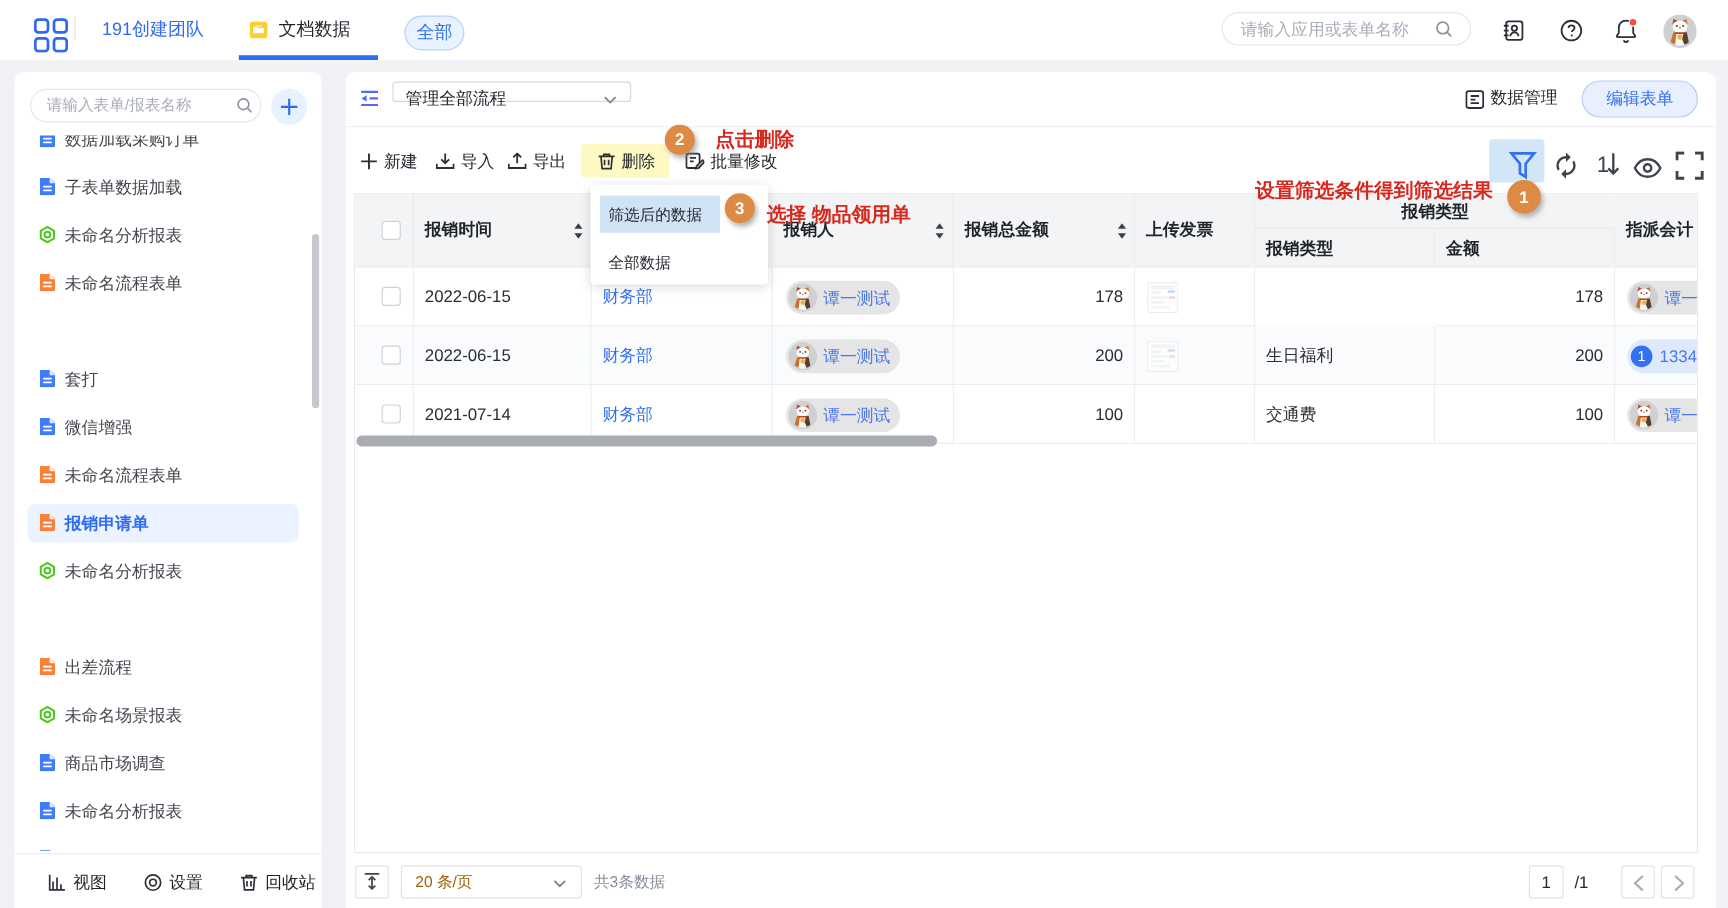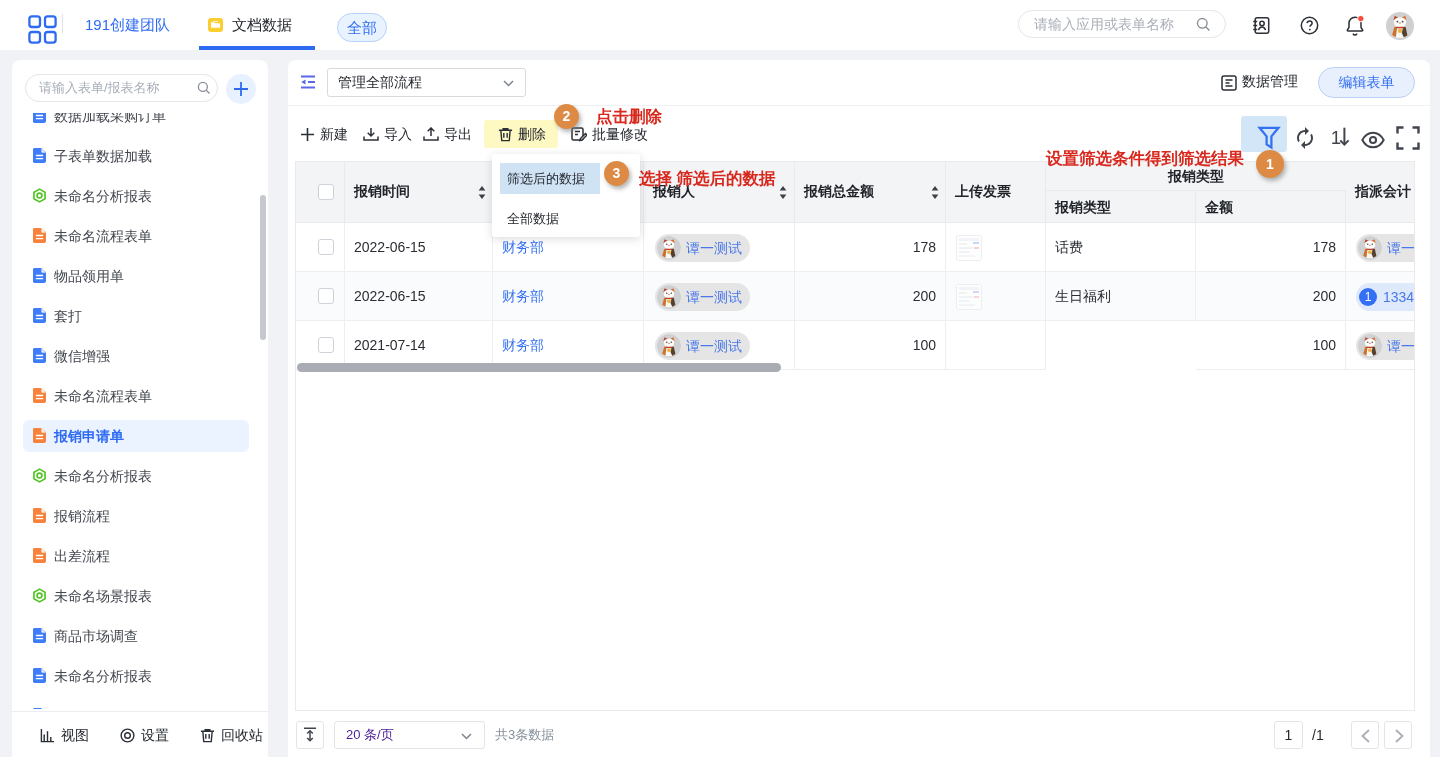--- a/index.html
+++ b/index.html
@@ -23,21 +23,21 @@
 .sitem svg { position:absolute; left:10px; top:8px; }
 .sitem .lbl { position:absolute; left:31px; top:0; white-space:nowrap; }
 .sitem.sel { background:#eaf3ff; color:#2e6bf2; font-weight:700; }
 #sscroll { position:absolute; left:248px; top:135px; width:6px; height:145px; border-radius:3px; background:#c5c9cf; }
 #sbottom { position:absolute; left:0; bottom:0; width:256px; height:46px; border-top:1px solid #ebedf0; background:#fff; font-size:14px; color:#1f2329; }
 .sbitem { position:absolute; top:0; height:46px; line-height:46px; }
 .sbitem svg { vertical-align:-3px; margin-right:6px; }
 
 #main { position:absolute; left:288px; top:60px; width:1142px; height:697px; background:#fff; border-radius:8px 8px 0 0; }
 #mhead { position:absolute; left:0; top:0; width:1142px; height:46px; border-bottom:1px solid #f0f1f3; }
-#flowsel { position:absolute; left:39px; top:8px; width:199px; height:29px; border:1px solid #d8dade; border-radius:3px; font-size:14px; color:#1f2329; line-height:27px; padding-left:10px; }
+#flowsel { position:absolute; left:39px; top:8px; width:199px; height:17px; border:1px solid #d8dade; border-radius:3px; font-size:14px; color:#1f2329; line-height:27px; padding-left:10px; }
 #dmgr { position:absolute; left:933px; top:13px; font-size:14px; color:#1f2329; }
 #editbtn { position:absolute; left:1030px; top:7px; width:97px; height:31px; border-radius:16px; background:#e8effd; border:1px solid #b9d0f8; color:#3370f4; font-size:14px; text-align:center; line-height:29px; }
 
 .tbtn { position:absolute; top:60px; height:28px; line-height:28px; font-size:14px; color:#25282e; white-space:nowrap; }
 .tbtn svg { vertical-align:-3px; margin-right:5px; }
 #tb-del { top:60px; left:196px; width:74px; background:#fef9c3; border-radius:3px; padding-left:14px; }
 .ricon { position:absolute; top:62px; width:24px; height:24px; }
 #ric-filter { position:absolute; left:953px; top:56px; width:46px; height:36px; background:#d3e6f7; border-radius:3px; }
 
 #tbl { position:absolute; left:7px; top:101px; width:1120px; height:550px; border:1px solid #e9eaec; overflow:hidden; background:#fff; }
@@ -51,21 +51,21 @@
 .cell { position:absolute; top:0; height:49px; border-right:1px solid #eceef0; border-bottom:1px solid #eceef0; font-size:14px; color:#2a2d33; line-height:48px; padding-left:9px; white-space:nowrap; }
 .cell.num { text-align:right; padding-right:9px; padding-left:0; }
 .cell.lnk { color:#3370f4; }
 .chip { position:absolute; top:11px; height:28px; border-radius:14px; background:#e5e5e5; color:#4a78e8; font-size:14px; line-height:28px; white-space:nowrap; }
 .chip .av { position:absolute; left:2px; top:2px; width:24px; height:24px; border-radius:50%; overflow:hidden; }
 .chip .nm { margin-left:31px; margin-right:8px; }
 .cbx { position:absolute; left:22px; width:16px; height:16px; border:1px solid #ced2d9; border-radius:3px; background:#fff; }
 #hscroll { position:absolute; left:1px; top:201px; width:484px; height:9px; border-radius:5px; background:#a9adb3; }
 
 .pbtn { position:absolute; top:661px; width:28px; height:28px; border:1px solid #e3e4e8; border-radius:3px; background:#fff; }
-#psel { position:absolute; left:46px; top:661px; width:151px; height:28px; border:1px solid #e3e4e8; border-radius:3px; font-size:13px; color:#4c1d95; line-height:26px; padding-left:11px; }
+#psel { position:absolute; left:46px; top:661px; width:151px; height:28px; border:1px solid #e3e4e8; border-radius:3px; font-size:13px; color:#a16207; line-height:26px; padding-left:11px; }
 #ptotal { position:absolute; left:207px; top:661px; font-size:13px; color:#86909c; line-height:28px; }
 #pcur { position:absolute; left:986px; top:661px; width:29px; height:28px; border:1px solid #e3e4e8; border-radius:3px; font-size:14px; color:#25282e; text-align:center; line-height:26px; }
 #pslash { position:absolute; left:1024px; top:661px; font-size:14px; color:#25282e; line-height:28px; }
 
 #ddown { position:absolute; left:492px; top:154px; width:148px; height:83px; background:#fff; border-radius:3px; box-shadow:0 2px 10px rgba(0,0,0,.14); z-index:30; }
 #dd1 { position:absolute; left:8px; top:9px; width:100px; height:31px; background:#cfe3f5; font-size:13px; color:#25282e; line-height:31px; padding-left:7px; }
 #dd2 { position:absolute; left:15px; top:49px; font-size:13px; color:#25282e; line-height:31px; }
 .numc { position:absolute; width:25px; height:25px; border-radius:50%; background:#dd8b44; color:#fff; font-size:14px; font-weight:700; text-align:center; line-height:25px; box-shadow:2px 3px 4px rgba(120,120,120,.55); z-index:31; }
 .ann { position:absolute; font-size:16.5px; font-weight:700; color:#d8281e; white-space:nowrap; z-index:31; }
 </style>
@@ -182,26 +182,20 @@
           <use href="#hexic"></use>
         </svg>
         <span class="lbl">未命名分析报表</span>
       </div>
     <div class="sitem" style="top:107px">
         <svg width="13" height="15" viewBox="0 0 14 16" style="color:#f6823b">
           <use href="#docic"></use>
         </svg>
         <span class="lbl">未命名流程表单</span>
       </div>
-    <div class="sitem" style="top:147px">
-        <svg width="13" height="15" viewBox="0 0 14 16" style="color:#3f7cf8">
-          <use href="#docic"></use>
-        </svg>
-        <span class="lbl">物品领用单</span>
-      </div>
     <div class="sitem" style="top:187px">
         <svg width="13" height="15" viewBox="0 0 14 16" style="color:#3f7cf8">
           <use href="#docic"></use>
         </svg>
         <span class="lbl">套打</span>
       </div>
     <div class="sitem" style="top:227px">
         <svg width="13" height="15" viewBox="0 0 14 16" style="color:#3f7cf8">
           <use href="#docic"></use>
         </svg>
@@ -217,26 +211,20 @@
         <svg width="13" height="15" viewBox="0 0 14 16" style="color:#f6823b">
           <use href="#docic"></use>
         </svg>
         <span class="lbl">报销申请单</span>
       </div>
     <div class="sitem" style="top:347px">
         <svg width="15" height="15" viewBox="0 0 16 16" style="color:#55c425;left:9px">
           <use href="#hexic"></use>
         </svg>
         <span class="lbl">未命名分析报表</span>
-      </div>
-    <div class="sitem" style="top:387px">
-        <svg width="13" height="15" viewBox="0 0 14 16" style="color:#f6823b">
-          <use href="#docic"></use>
-        </svg>
-        <span class="lbl">报销流程</span>
       </div>
     <div class="sitem" style="top:467px">
         <svg width="15" height="15" viewBox="0 0 16 16" style="color:#55c425;left:9px">
           <use href="#hexic"></use>
         </svg>
         <span class="lbl">未命名场景报表</span>
       </div>
     <div class="sitem" style="top:427px">
         <svg width="13" height="15" viewBox="0 0 14 16" style="color:#f6823b">
           <use href="#docic"></use>
@@ -387,21 +375,20 @@
           <div class="chip" style="left:11px"><span class="av"><svg width="24" height="24" viewBox="0 0 32 32">
                 <use href="#cat"></use>
               </svg></span><span class="nm">谭一测试</span></div>
         </div>
       <div class="cell num" style="left:499px;width:151px">178</div>
       <div class="cell" style="left:650px;width:100px">
           <svg style="position:absolute;left:10px;top:12px" width="26" height="26" viewBox="0 0 26 26" opacity=".8">
             <use href="#thumb"></use>
           </svg>
         </div>
-      <div class="cell" style="left:750px;width:150px">话费</div>
       <div class="cell num" style="left:900px;width:150px">178</div>
       <div class="cell" style="left:1050px;width:68px;border-right:none">
           <div class="chip" style="left:10px"><span class="av"><svg width="24" height="24" viewBox="0 0 32 32">
                 <use href="#cat"></use>
               </svg></span><span class="nm">谭一测试</span></div>
         </div>
     </div>
     <div class="row z" style="top:110px">
       <div class="cell" style="left:0;width:49px">
           <div class="cbx" style="top:16px"></div>
@@ -431,20 +418,21 @@
         </div>
       <div class="cell" style="left:49px;width:148px">2021-07-14</div>
       <div class="cell lnk" style="left:197px;width:151px">财务部</div>
       <div class="cell" style="left:348px;width:151px">
           <div class="chip" style="left:11px"><span class="av"><svg width="24" height="24" viewBox="0 0 32 32">
                 <use href="#cat"></use>
               </svg></span><span class="nm">谭一测试</span></div>
         </div>
       <div class="cell num" style="left:499px;width:151px">100</div>
       <div class="cell" style="left:650px;width:100px"></div>
+      <div class="cell" style="left:750px;width:150px">交通费</div>
       <div class="cell num" style="left:900px;width:150px">100</div>
       <div class="cell" style="left:1050px;width:68px;border-right:none">
           <div class="chip" style="left:10px"><span class="av"><svg width="24" height="24" viewBox="0 0 32 32">
                 <use href="#cat"></use>
               </svg></span><span class="nm">谭一测试</span></div>
         </div>
     </div>
     <div id="hscroll"></div>
   </div>
 
@@ -473,15 +461,15 @@
 </div>
 
 <div id="ddown">
   <div id="dd1">筛选后的数据</div>
   <div id="dd2">全部数据</div>
 </div>
 
 <div class="numc" style="left:554px;top:104px">2</div>
 <div class="ann" style="left:596px;top:106px">点击删除</div>
 <div class="numc" style="left:604px;top:161px">3</div>
-<div class="ann" style="left:639px;top:168px">选择 筛选后的数据</div>
+<div class="ann" style="left:639px;top:168px">选择 物品领用单</div>
 <div class="ann" style="left:1046px;top:148px">设置筛选条件得到筛选结果</div>
 <div class="numc" style="left:1256px;top:150px;width:28px;height:28px;line-height:28px">1</div>
 
 </body></html>

